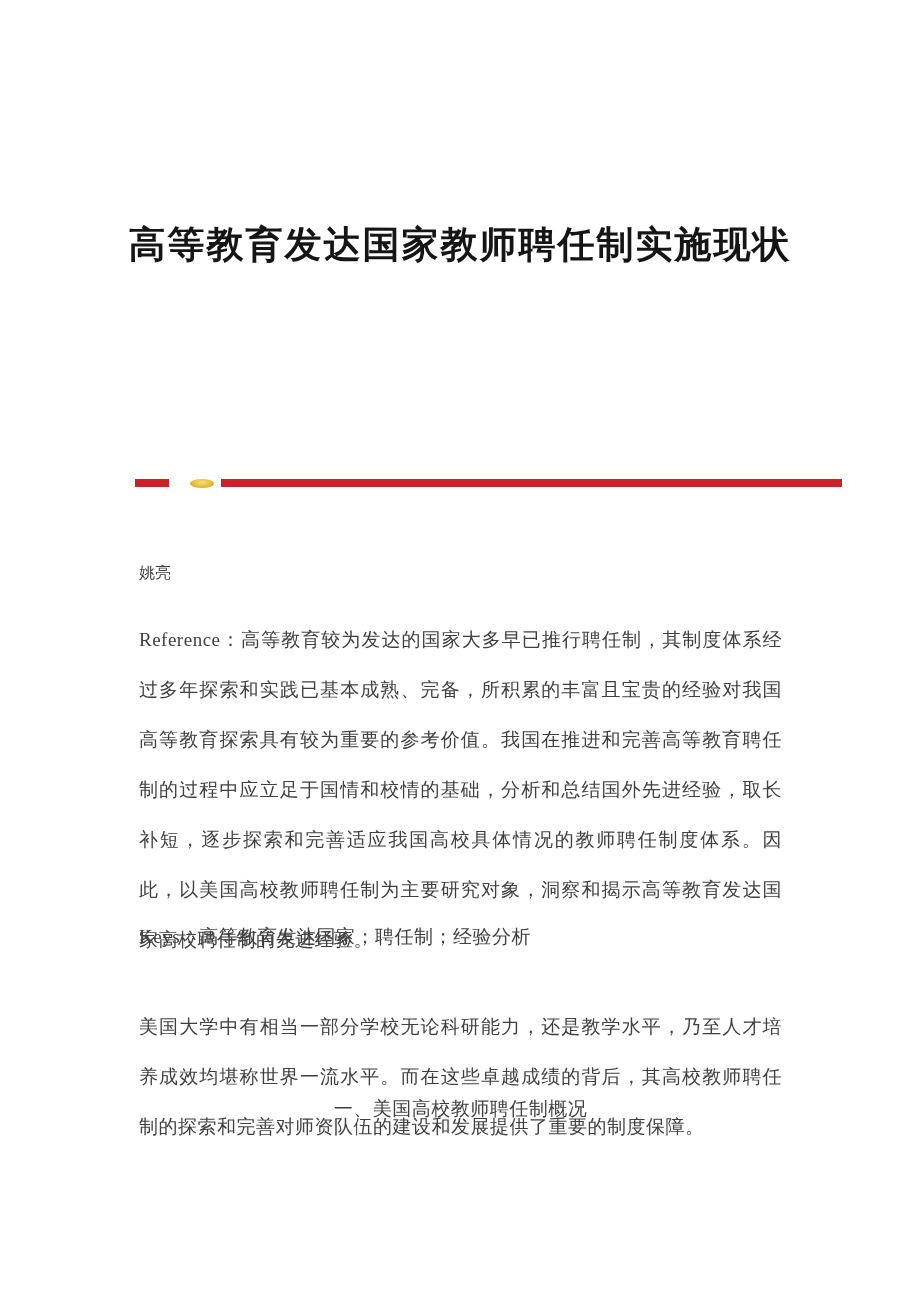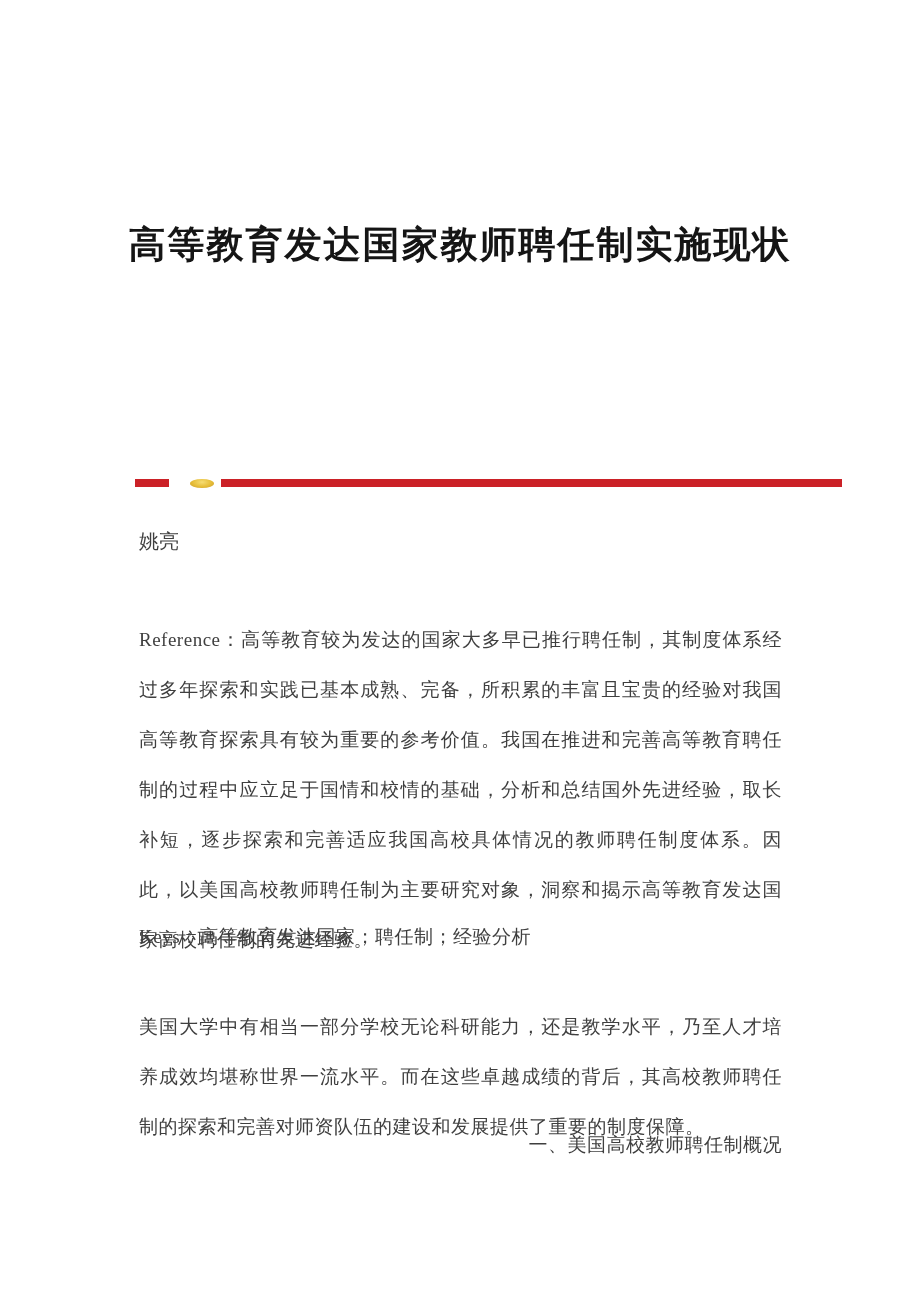--- a/index.html
+++ b/index.html
@@ -33,34 +33,34 @@
   .seg{height:8px;background:var(--divider-color);}
   .seg.short{width:34px;}
   .seg.long{flex:1;}
   .ornament{
     width:24px;height:9px;
     margin:0 7px 0 21px;
     border-radius:50%;
     background:radial-gradient(ellipse at 50% 35%, #f6dd74 0%, var(--icon-color) 55%, #c79a2b 100%);
   }
   .author{
-    position:absolute;top:526px;left:139px;
-    font-size:20px;line-height:30px;color:var(--text-color);
+    position:absolute;top:558px;left:139px;
+    font-size:16px;line-height:30px;color:var(--text-color);
   }
   .para{
     position:absolute;left:139px;width:643px;margin:0;
     font-size:19px;line-height:50px;color:var(--text-color);
     text-align:justify;
     text-justify:inter-character;
     letter-spacing:0.5px;
   }
   .para.abstract{top:615px;}
   .para.keywords{top:912px;text-align:left;}
   .para.bodytext{top:1002px;}
-  .para.heading{top:1120px;text-align:right;}
+  .para.heading{top:1084px;text-align:center;}
 </style>
 </head>
 <body>
 
 <div class="page">
 
   <h1 class="title">
     <span class="title-line">高等教育发达国家教师聘任制实施现状</span>
   </h1>
 

